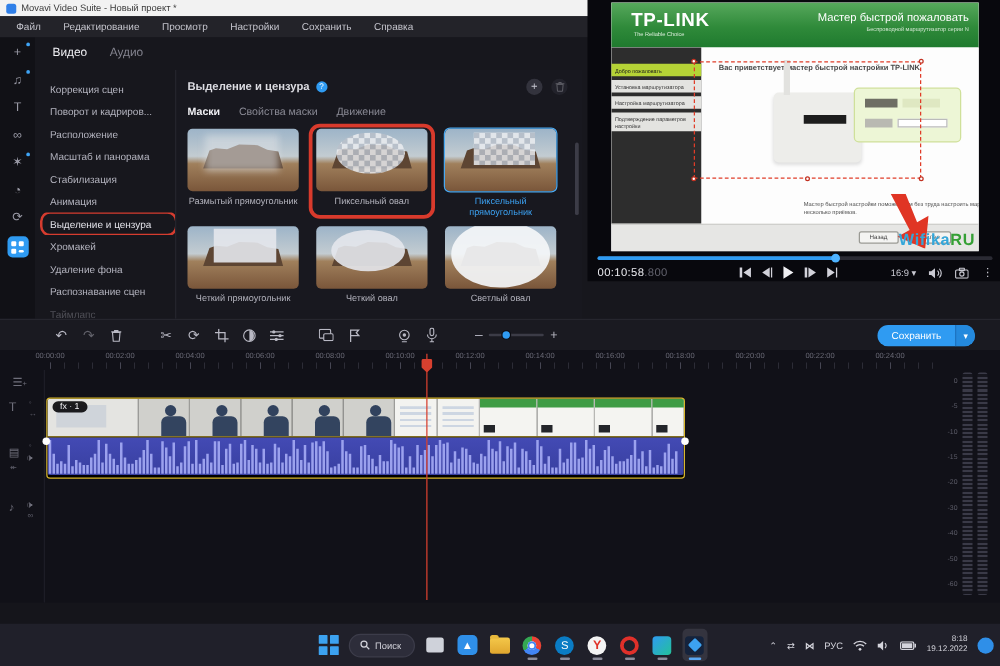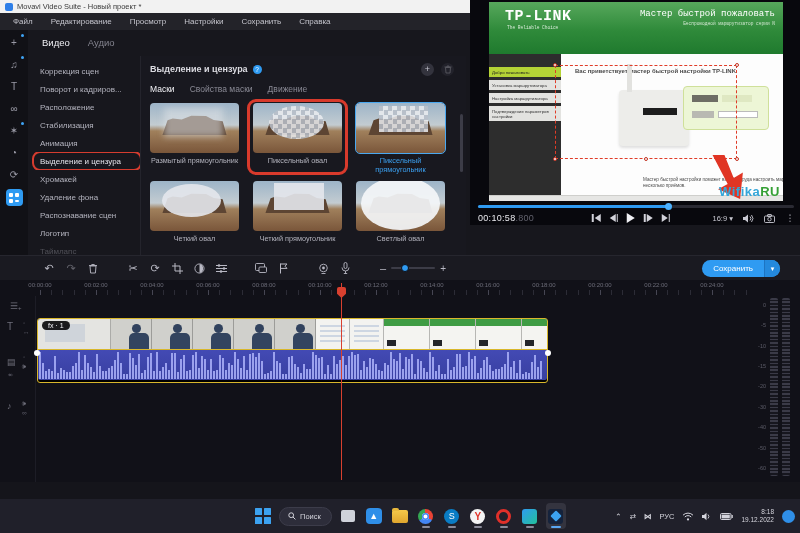--- a/index.html
+++ b/index.html
@@ -51,21 +51,21 @@
   .panel-head { display:flex; align-items:center; gap:5px; height:14px; }
   .panel-title { font-size:9px; font-weight:bold; color:#dcdce2; }
   .help-ic { width:9px; height:9px; border-radius:50%; background:#2f9bf2; color:#fff; font-size:6.5px;
              display:flex; align-items:center; justify-content:center; }
   .head-actions { margin-left:auto; display:flex; gap:7px; padding-right:12px; }
   .circle-btn { width:13px; height:13px; border-radius:50%; background:#33333d; color:#c5c5cf;
                 font-size:9px; display:flex; align-items:center; justify-content:center; }
   .circle-btn.dim { opacity:.4; }
   .mask-tabs { display:flex; gap:15px; margin-top:8px; }
   .mask-tabs span { font-size:8.5px; color:#8a8a95; }
-  .mask-tabs span.on { color:#f2f2f6; font-weight:normal; }
+  .mask-tabs span.on { color:#f2f2f6; font-weight:bold; }
   .mask-grid { display:grid; grid-template-columns:repeat(3,97px); column-gap:6px; row-gap:7px; margin-top:9px; }
   .mask-cell { position:relative; width:97px; }
   .thumb { position:relative; width:89px; height:50px; border-radius:4px; overflow:hidden;
            background:linear-gradient(180deg,#9db4c8 0%,#c3ccd1 44%,#a0805c 56%,#7a563a 100%); }
   .thumb:before { content:""; position:absolute; left:14%; top:22%; width:72%; height:42%;
                   background:#5d4533; clip-path:polygon(0 100%,8% 30%,16% 22%,30% 26%,45% 8%,68% 10%,80% 28%,94% 34%,100% 100%); }
   .thumb.sel { outline:1.5px solid #4aa8f0; outline-offset:0; }
   .ov { position:absolute; }
   .fx-blur-rect .ov { left:16%; top:10%; width:66%; height:58%; background:rgba(222,226,230,.55); filter:blur(3px); }
   .fx-pixel-oval .ov { left:18%; top:6%; width:62%; height:66%; border-radius:50%;
@@ -79,21 +79,21 @@
   .fx-light-oval .ov { left:6%; top:-8%; width:88%; height:105%; border-radius:50%; background:rgba(244,246,248,.92); }
   .mask-label { width:89px; margin-top:3px; font-size:7.3px; line-height:9px; color:#b2b2bc; text-align:center; }
   .mask-cell.sel3 .mask-label { color:#3ba0f0; }
   .ring-red { position:absolute; left:-6px; top:-4px; width:101px; height:76px; border:3px solid #d83a2c;
               border-radius:9px; pointer-events:none; z-index:3; }
   .v-scroll { position:absolute; right:3px; top:58px; width:3px; height:58px; background:#3c3c47; border-radius:2px; }
 
   
   .preview { position:absolute; left:470px; top:0; width:330px; height:225px; background:#08080d; }
   .video { position:absolute; left:19px; top:2px; width:294px; height:199px; background:#fff; overflow:hidden; }
-  .wiz-head { position:relative; height:52px; background:linear-gradient(180deg,#57a85c 0%,#2f8a3a 55%,#1f7a2e 100%);font-family:Liberation Mono, monospace; }
+  .wiz-head { position:relative; height:36px; background:linear-gradient(180deg,#57a85c 0%,#2f8a3a 55%,#1f7a2e 100%); }
   .wiz-brand { position:absolute; left:16px; top:6px; color:#fff; font-weight:bold; font-size:15px; letter-spacing:.5px; }
   .wiz-tag { position:absolute; left:18px; top:23px; color:#d8ecd8; font-size:4.5px; }
   .wiz-title { position:absolute; right:8px; top:7px; color:#fff; font-size:9px; }
   .wiz-sub { position:absolute; right:8px; top:19px; color:#cfe6cf; font-size:4.5px; }
   .wiz-body { position:relative; height:141px; display:flex; background:#fdfdfd; }
   .wiz-menu { width:72px; background:#2d2d2d; padding-top:10px; }
   .wiz-item { margin:3px 0; padding:2.5px 3px; background:#e3e3e0; color:#333; font-size:4.3px; line-height:5px;
               filter:blur(.3px); }
   .wiz-item.on { background:#b5d336; color:#1c1c1c; }
   .wiz-main { flex:1; position:relative; }
@@ -296,27 +296,27 @@
 
     <div class="media-tabs" id="mediaTabs">
         <span class="on">Видео</span>
         <span>Аудио</span>
       </div>
 
     <div class="tool-list" id="toolList">
         <div class="tool-item"><span>Коррекция сцен</span></div>
         <div class="tool-item"><span>Поворот и кадриров...</span></div>
         <div class="tool-item"><span>Расположение</span></div>
+        <div class="tool-item"><span>Масштаб и панорама</span></div>
         <div class="tool-item"><span>Стабилизация</span></div>
         <div class="tool-item"><span>Анимация</span></div>
         <div class="tool-item hl"><span>Выделение и цензура</span><span class="ring"></span></div>
         <div class="tool-item"><span>Хромакей</span></div>
         <div class="tool-item"><span>Удаление фона</span></div>
         <div class="tool-item"><span>Распознавание сцен</span></div>
-        <div class="tool-item"><span>Логотип</span></div>
         <div class="tool-item faded"><span>Таймлапс</span></div>
       </div>
 
     <div class="content">
       <div class="panel-head">
         <span class="panel-title">Выделение и цензура</span>
         <span class="help-ic">?</span>
         <div class="head-actions">
           <span class="circle-btn">+</span>
           <span class="circle-btn dim">
@@ -345,30 +345,30 @@
             <div class="mask-label">Пиксельный овал</div>
             <div class="ring-red"></div>
           </div>
           <div class="mask-cell sel3">
             <div class="thumb fx-pixel-rect sel">
               <div class="ov"></div>
             </div>
             <div class="mask-label">Пиксельный прямоугольник</div>
           </div>
           <div class="mask-cell">
+            <div class="thumb fx-sharp-rect">
+              <div class="ov"></div>
+            </div>
+            <div class="mask-label">Четкий прямоугольник</div>
+          </div>
+          <div class="mask-cell">
             <div class="thumb fx-sharp-oval">
               <div class="ov"></div>
             </div>
             <div class="mask-label">Четкий овал</div>
-          </div>
-          <div class="mask-cell">
-            <div class="thumb fx-sharp-rect">
-              <div class="ov"></div>
-            </div>
-            <div class="mask-label">Четкий прямоугольник</div>
           </div>
           <div class="mask-cell">
             <div class="thumb fx-light-oval">
               <div class="ov"></div>
             </div>
             <div class="mask-label">Светлый овал</div>
           </div>
         </div>
       <div class="v-scroll"></div>
     </div>

